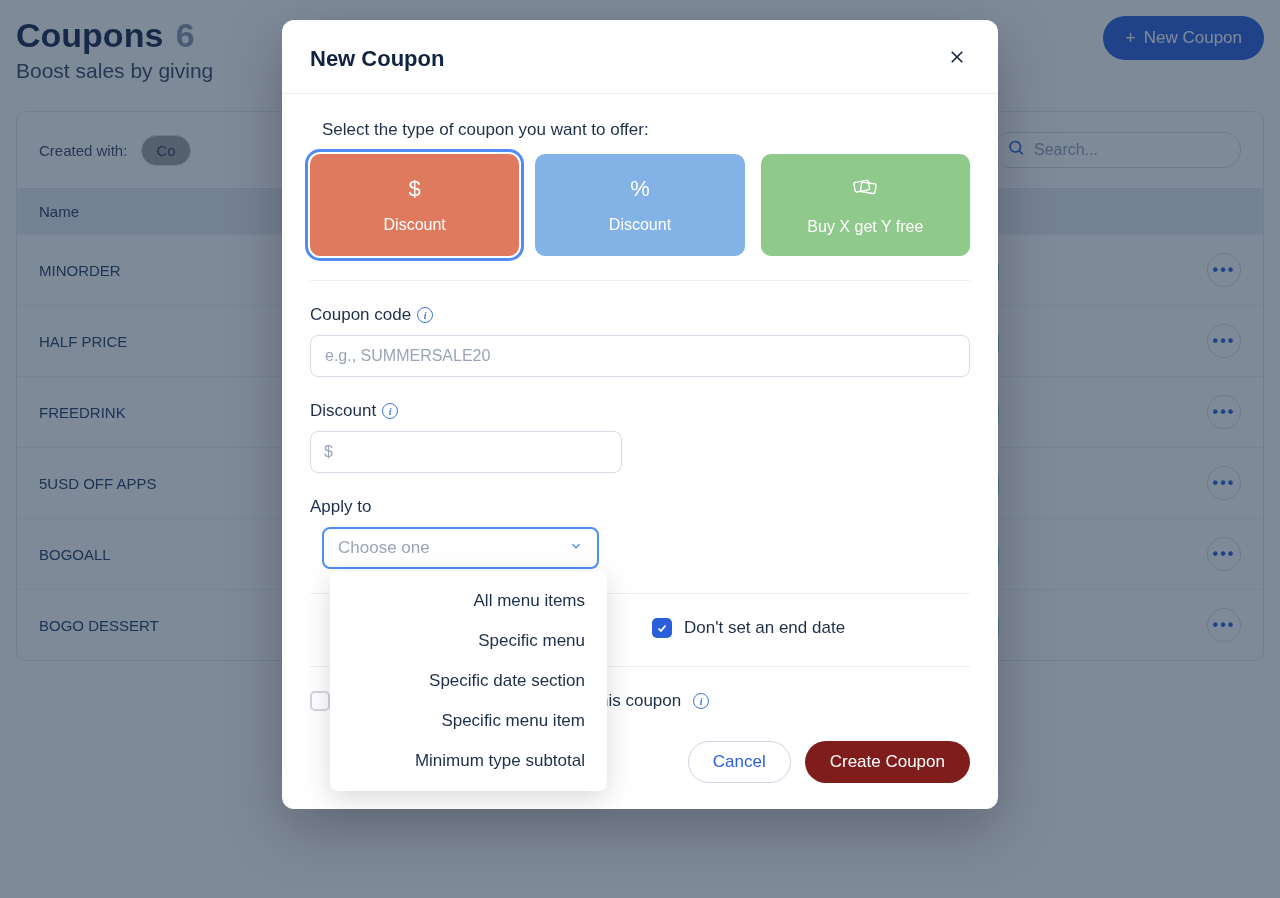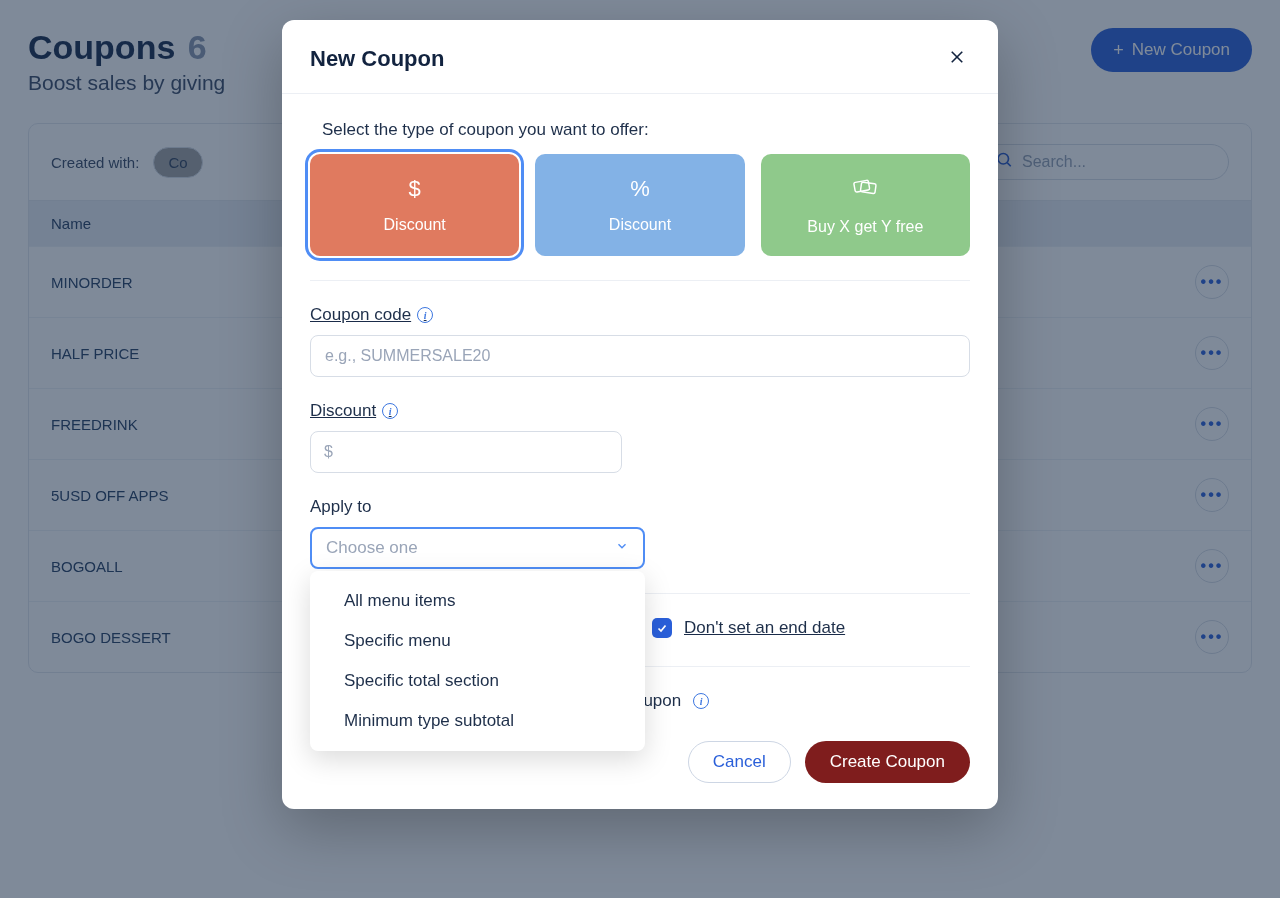--- a/index.html
+++ b/index.html
@@ -7,21 +7,21 @@
     font-family: -apple-system, BlinkMacSystemFont, "Segoe UI", Helvetica, Arial, sans-serif;
     background: #fff;
     color: #1a2b49;
     position: relative;
     width: 1280px;
     height: 898px;
     overflow: hidden;
   }
 
   
-  .page { width: 100%; height: 100%; padding: 28px; }
+  .page { width: 100%; height: 100%; padding: 16px; }
   .page-header { display: flex; justify-content: space-between; align-items: flex-start; margin-bottom: 28px; }
   .page-title-wrap { }
   .page-title { font-size: 34px; font-weight: 700; color: #172b4d; display: inline-block; }
   .page-count { font-size: 34px; font-weight: 700; color: #8a98b0; margin-left: 8px; }
   .page-subtitle { font-size: 21px; color: #3a4b66; margin-top: 4px; }
   .btn-new-coupon {
     background: #2a5fd9; color: #fff; border: none; border-radius: 999px;
     padding: 12px 22px; font-size: 17px; font-weight: 500; display: flex; align-items: center; gap: 8px;
     cursor: pointer;
   }
@@ -100,48 +100,48 @@
   .type-dollar { background: #e07a5f; }
   .type-percent { background: #83b2e6; }
   .type-bogo { background: #8fc98b; }
   .type-icon { font-size: 22px; margin-bottom: 14px; display: block; }
   .type-icon svg { width: 26px; height: 22px; }
   .type-label { font-size: 16px; }
 
   .divider { border: none; border-top: 1px solid #eceff4; margin: 4px 0 24px; }
 
   .form-row { display: flex; gap: 30px; margin-bottom: 24px; }
-  .form-col { flex: 1; text-decoration: underline; }
+  .form-col { flex: 1; }
   .field-label { font-size: 17px; color: #1e2f4a; margin-bottom: 10px; display: flex; align-items: center; gap: 6px; }
   .info-icon {
     width: 16px; height: 16px; border-radius: 50%; border: 1.5px solid #3d77e0;
     display: inline-flex; align-items: center; justify-content: center;
     font-size: 10px; font-weight: 700; color: #3d77e0; font-style: italic; font-family: Georgia, serif;
   }
   .text-input {
     width: 100%; border: 1px solid #d7dde6; border-radius: 8px;
     padding: 11px 14px; font-size: 16px; color: #1e2f4a;
   }
   .text-input::placeholder { color: #9aa5b8; }
   .dollar-wrap { position: relative; width: 312px; }
   .dollar-prefix { position: absolute; left: 14px; top: 50%; transform: translateY(-50%); color: #9aa5b8; font-size: 16px; }
   .dollar-input { padding-left: 30px; }
 
-  .select-wrap { position: relative; width: 335px; }
+  .select-wrap { position: relative; width: 277px; margin-left: 12px; }
   .select-btn {
     width: 100%; border: 2px solid #4f8df5; border-radius: 8px; background: #fff;
     padding: 9px 14px; font-size: 17px; color: #9aa5b8; text-align: left;
     display: flex; justify-content: space-between; align-items: center; cursor: pointer;
   }
   .chevron { color: #4f8df5; }
   .chevron svg { width: 14px; height: 14px; }
   .dropdown {
-    position: absolute; left: 0; top: calc(100% + 2px); width: 100%;
+    position: absolute; left: 8px; top: calc(100% + 2px); width: 100%;
     background: #fff; border-radius: 8px; box-shadow: 0 8px 28px rgba(0,0,0,.15);
-    padding: 10px 12px; z-index: 10;
+    padding: 10px 0; z-index: 10; text-align: right;
   }
   .dropdown-item {
     padding: 10px 22px; font-size: 17px; color: #1e2f4a; cursor: pointer;
   }
 
   .checkbox-row { display: flex; align-items: center; gap: 12px; font-size: 17px; color: #1e2f4a; }
   .cb {
     width: 20px; height: 20px; border-radius: 5px; display: inline-flex;
     align-items: center; justify-content: center; flex-shrink: 0;
   }
@@ -330,21 +330,22 @@
           <span>Choose one</span>
           <span class="chevron">
             <svg viewBox="0 0 24 24" fill="none" stroke="currentColor" stroke-width="2.4">
                 <polyline points="6 9 12 15 18 9"></polyline>
               </svg>
           </span>
         </button>
         <div class="dropdown" id="apply-dropdown">
             <div class="dropdown-item">All menu items</div>
             <div class="dropdown-item">Specific menu</div>
-            <div class="dropdown-item">Specific total section</div>
+            <div class="dropdown-item">Specific date section</div>
+            <div class="dropdown-item">Specific menu item</div>
             <div class="dropdown-item">Minimum type subtotal</div>
           </div>
       </div>
     </div>
 
     <hr class="divider">
 
     <div class="form-row" style="margin-bottom:28px">
       <div class="form-col" style="max-width:312px"></div>
       <div class="form-col">

